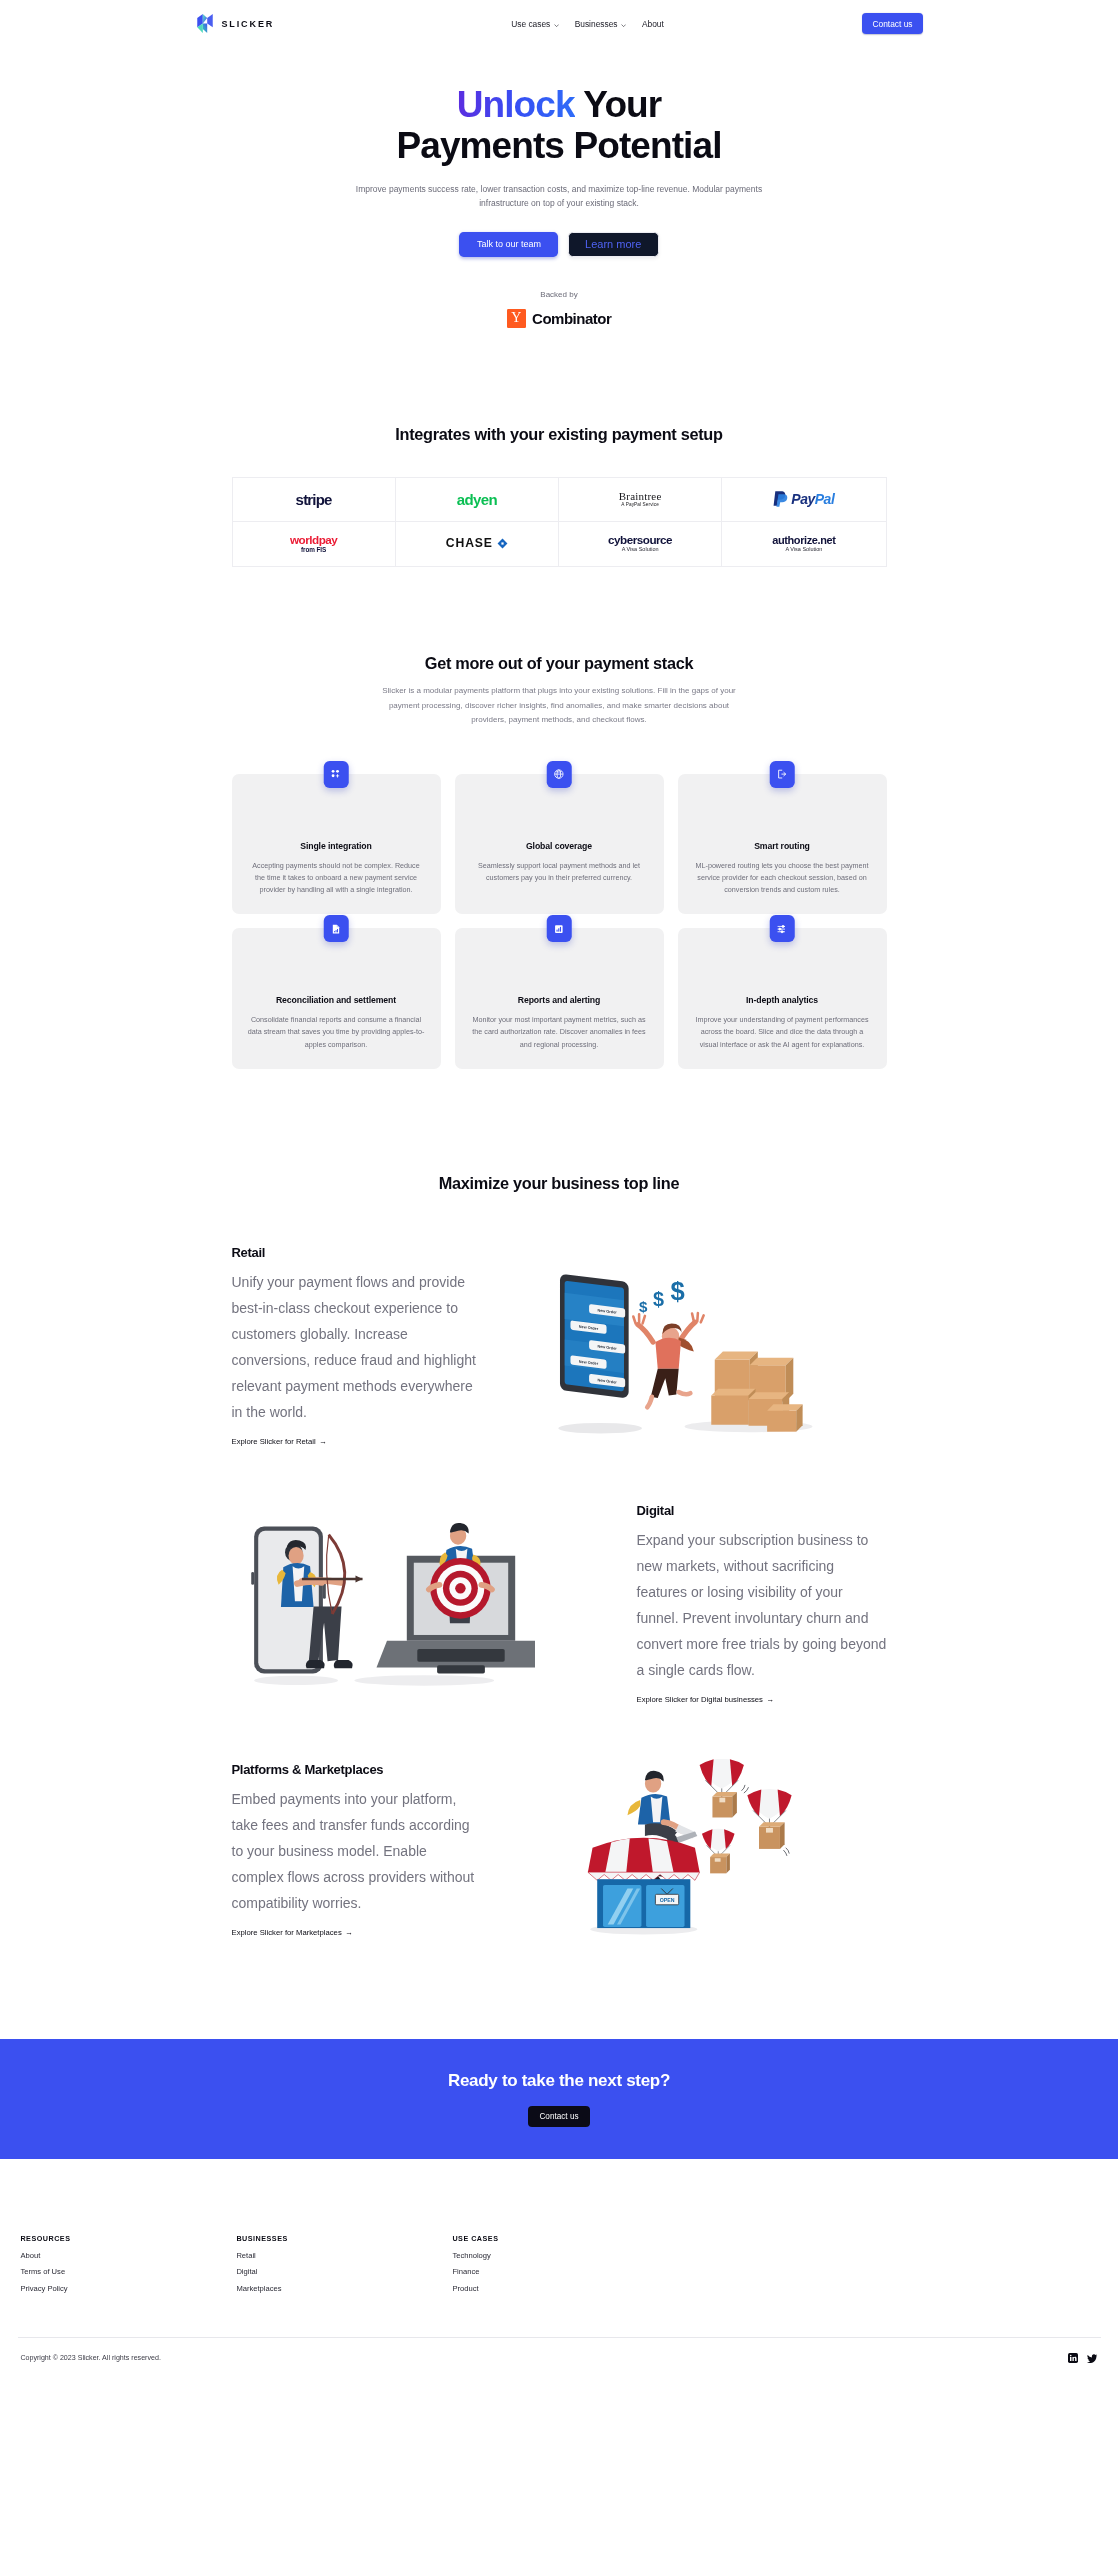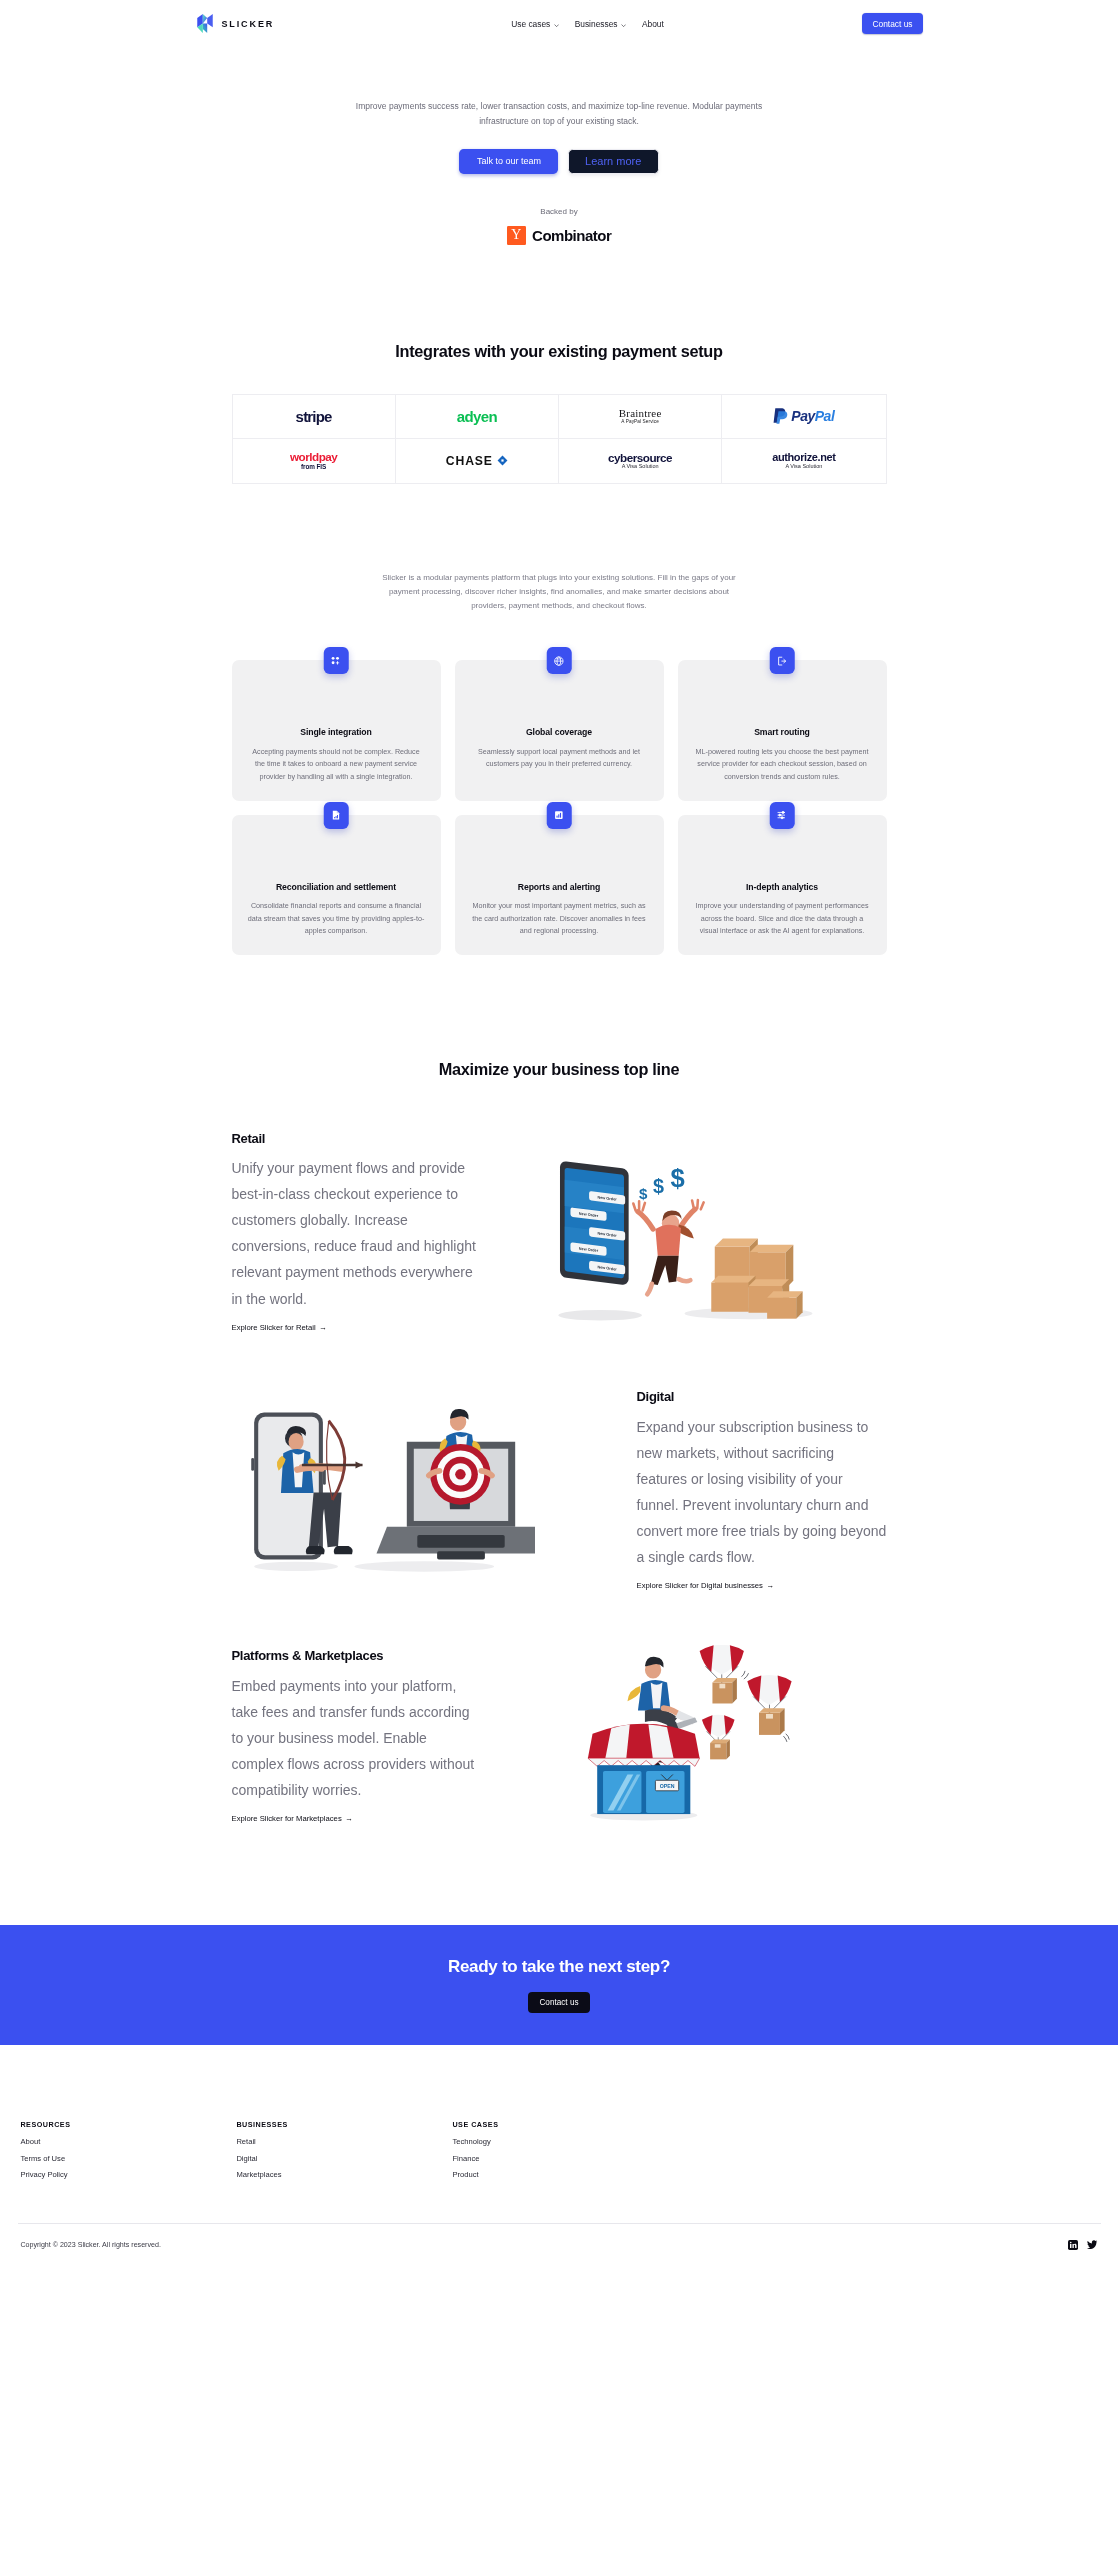--- a/index.html
+++ b/index.html
@@ -271,20 +271,24 @@
       <div class="nav-item">
         <span>About</span>
       </div>
     </nav>
 
     <div class="header-spacer"></div>
     <button class="btn btn-primary">Contact us</button>
   </header>
 
   <section class="hero">
+    <h1>
+      <span class="grad-word">Unlock</span><span> Your</span><br>
+      <span>Payments Potential</span>
+    </h1>
     <p class="hero-sub">Improve payments success rate, lower transaction costs, and maximize top-line revenue. Modular payments infrastructure on top of your existing stack.</p>
     <div class="hero-actions">
       <button class="btn btn-hero-primary">Talk to our team</button>
       <button class="btn btn-ghost">Learn more</button>
     </div>
     <div class="backed">Backed by</div>
     <div class="yc">
       <span class="yc-box">Y</span>
       <span class="yc-name">Combinator</span>
     </div>
@@ -347,20 +351,21 @@
         <div class="lg">
           <div class="lg-auth-top">authorize.net</div>
           <div class="lg-auth-bot">A Visa Solution</div>
         </div>
       </div>
 
     </div>
   </section>
 
   <section class="features">
+    <h2 class="section-title">Get more out of your payment stack</h2>
     <p class="section-sub">Slicker is a modular payments platform that plugs into your existing solutions. Fill in the gaps of your payment processing, discover richer insights, find anomalies, and make smarter decisions about providers, payment methods, and checkout flows.</p>
 
     <div class="feature-grid">
 
       <div class="fcard">
         <div class="fcard-icon">
           <svg viewBox="0 0 22 22" fill="#fff">
             <circle cx="6" cy="6" r="2.6"></circle>
               <circle cx="14" cy="6" r="2.6"></circle>
             <circle cx="6" cy="14" r="2.6"></circle>

